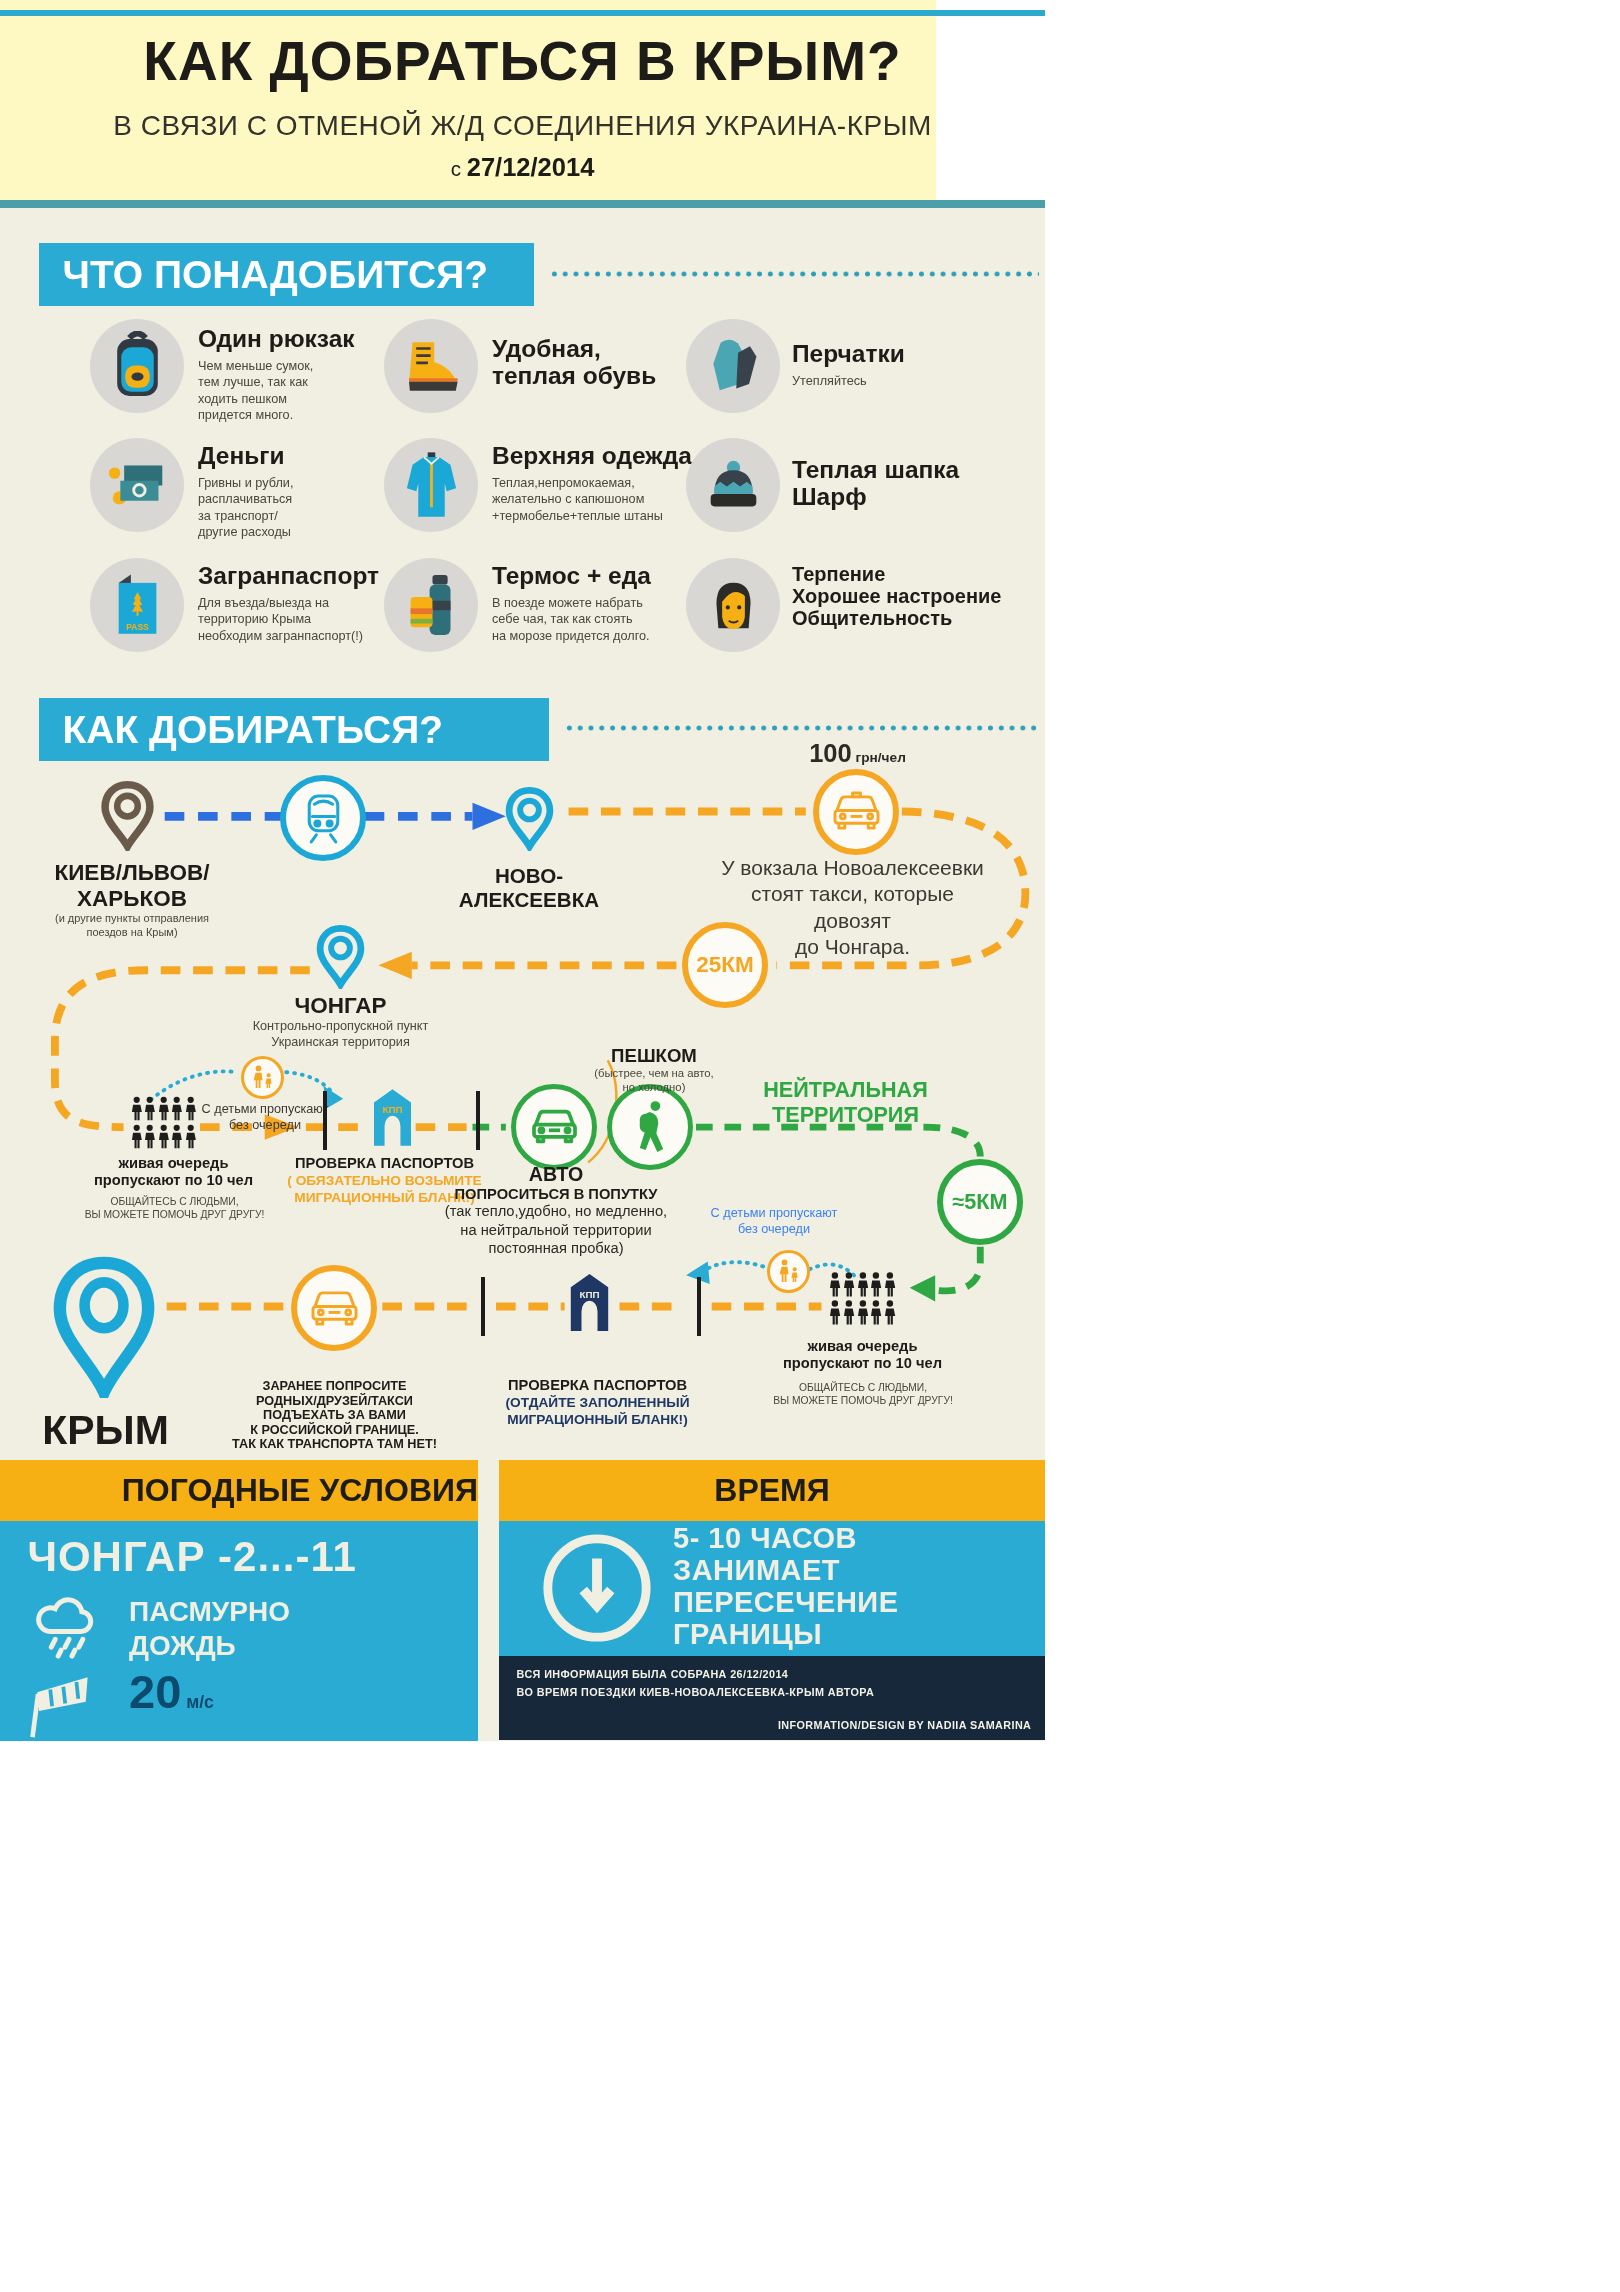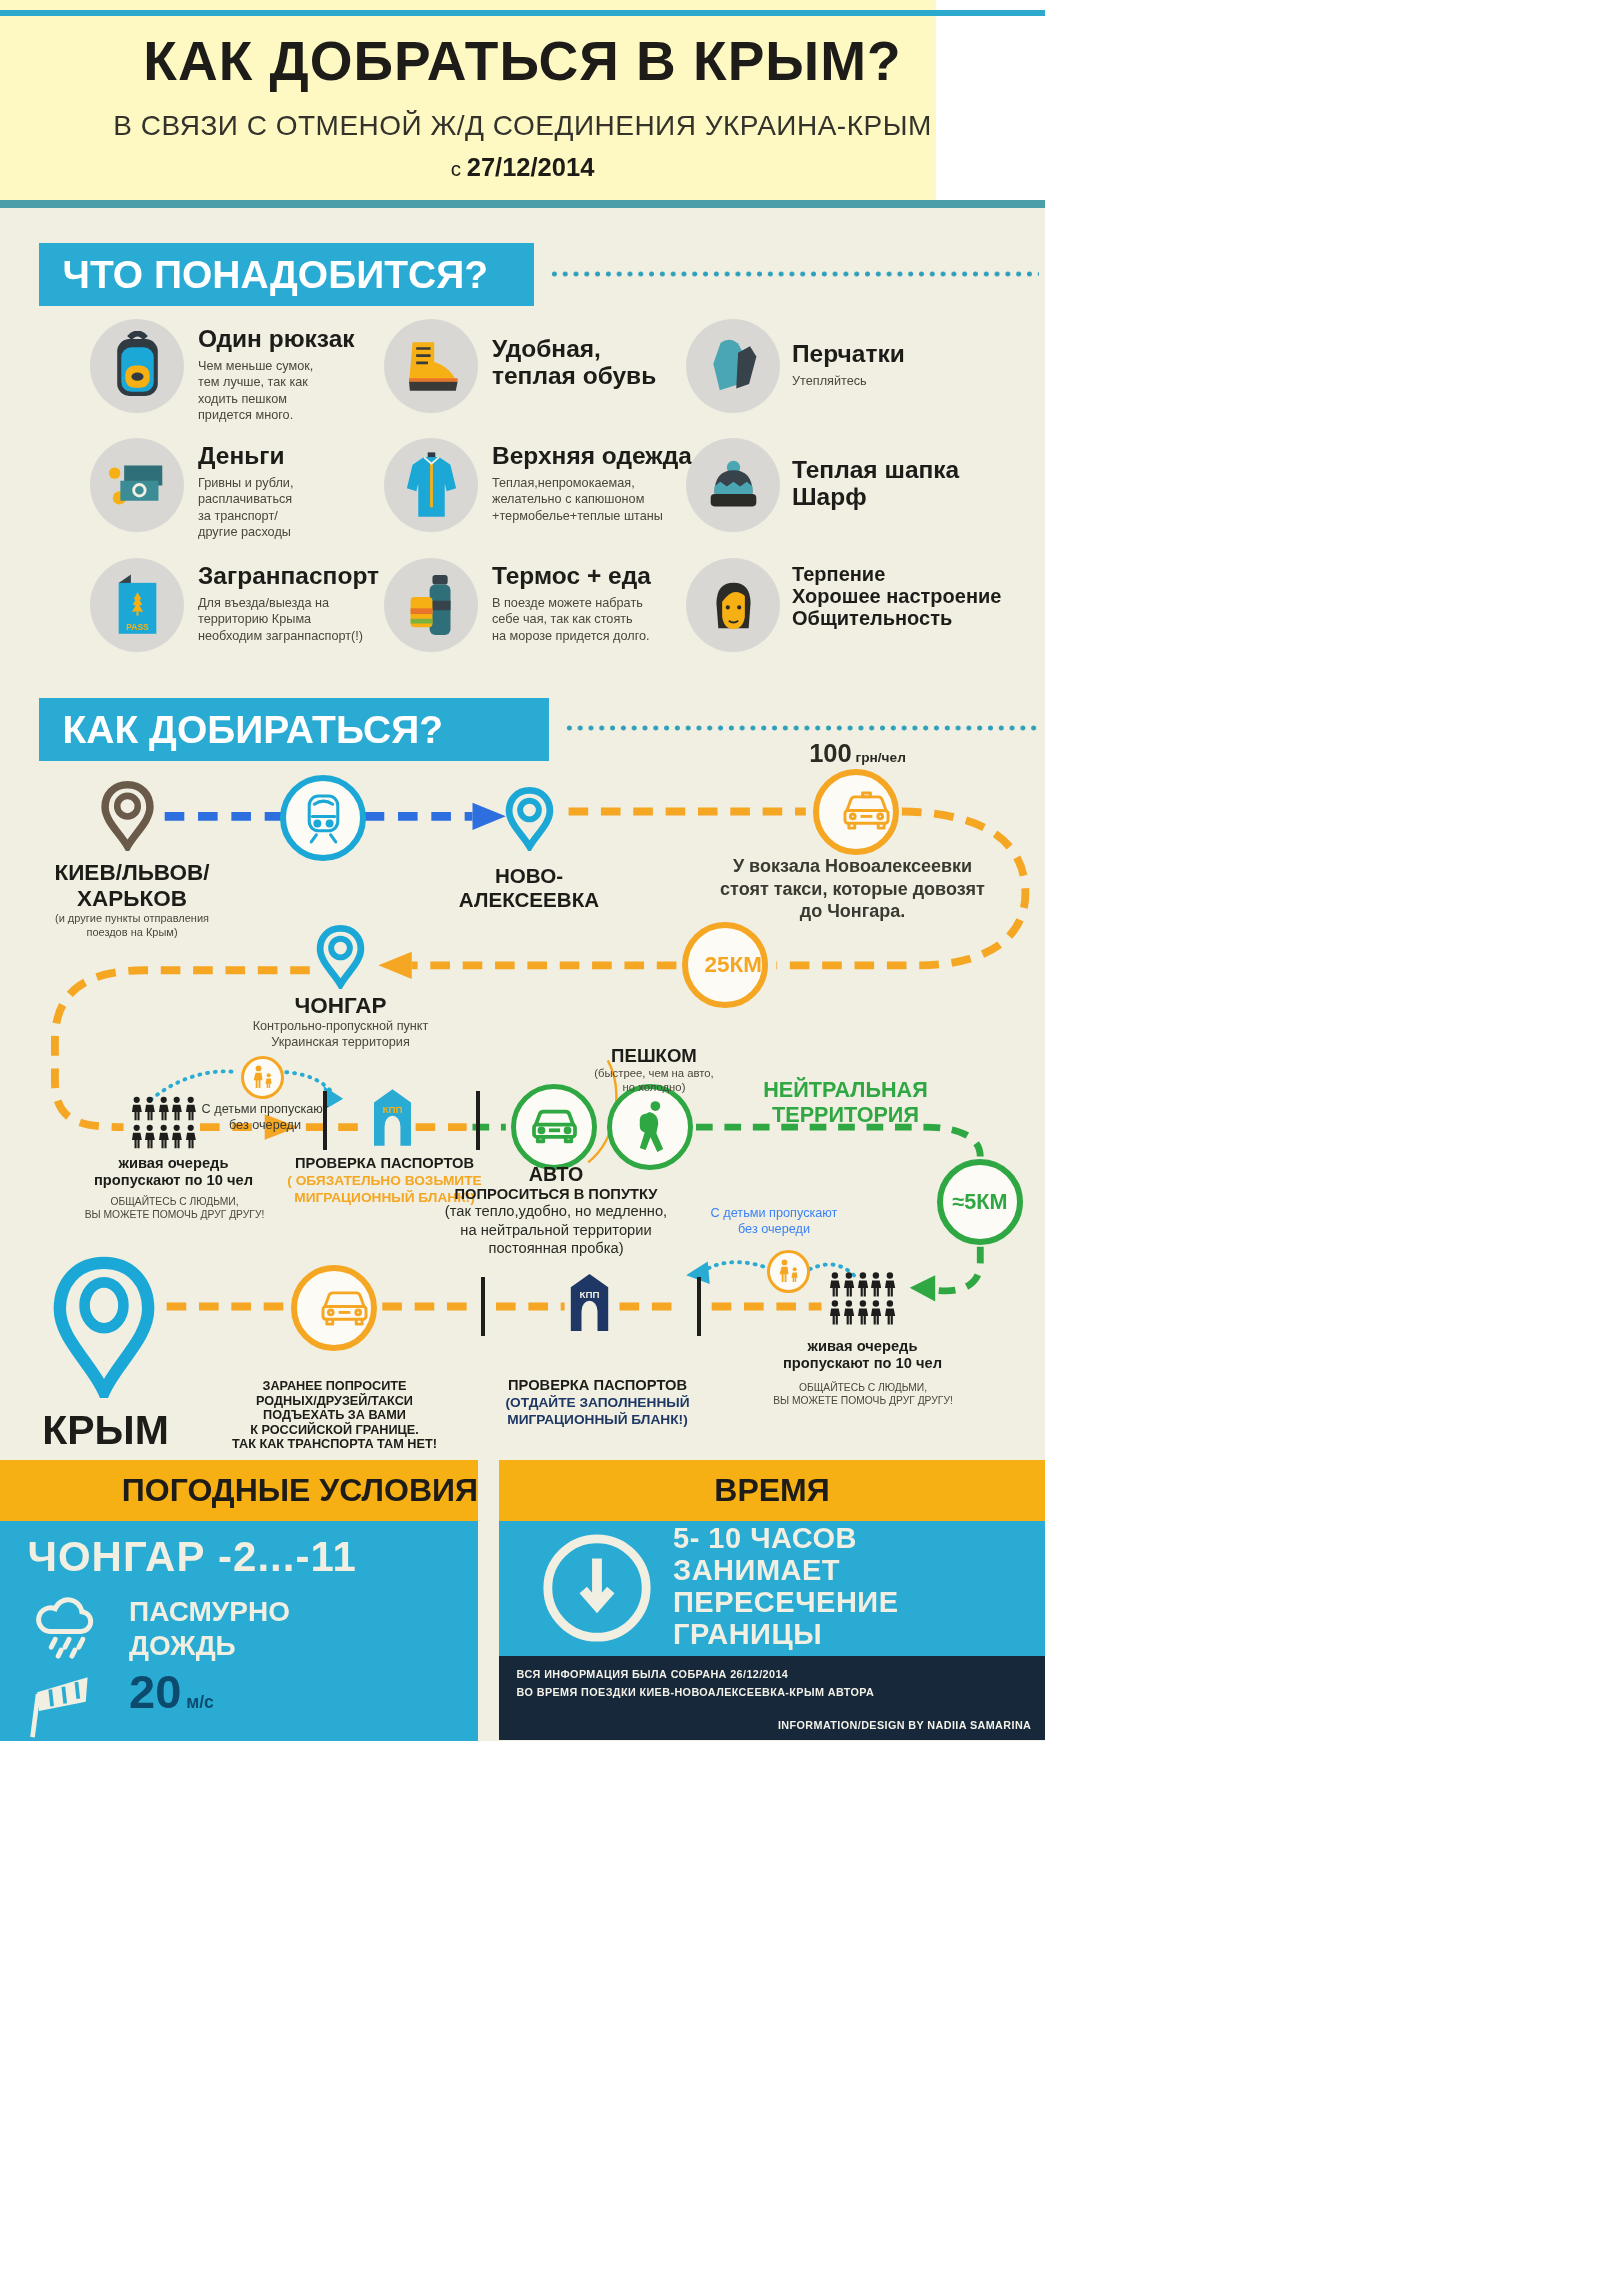--- a/index.html
+++ b/index.html
@@ -26,21 +26,21 @@
   .dotline{height:5.9px;background-image:radial-gradient(circle,#2FA0BC 2.2px,transparent 2.8px);background-size:10.8px 5.9px;background-repeat:repeat-x;}
 
   
   .icircle{width:94px;height:94px;border-radius:50%;background:#D8D7D3;display:flex;align-items:center;justify-content:center;text-decoration:underline;}
   .ititle{font-size:24.5px;font-weight:bold;color:#1d1c18;line-height:1.1;margin:0 0 4.9px 0;}
   .idesc{font-size:12.7px;color:#4a473d;line-height:1.3;}
 
   
   .route{left:0;top:735px;width:1045px;height:745px;}
   .circ{border-radius:50%;background:#fcfbf6;display:flex;align-items:center;justify-content:center;box-sizing:border-box;}
-  .circ.orange{border:6.9px solid #F5A623;justify-content:flex-end;}
+  .circ.orange{border:6.9px solid #F5A623;}
   .circ.green{border:5.9px solid #2FA742;}
   .circ.cyan{border:6.9px solid #1CA8D6;}
   .circ.thin-orange{border:3.9px solid #F5A623;}
   .kmtext{font-weight:bold;font-size:22.5px;}
   .bar{width:3.9px;background:#1d1d1b;}
   .lbl-b{font-weight:bold;color:#1d1c18;line-height:1.15;}
   .lbl-s{color:#4a473d;line-height:1.25;}
   .gate{display:block;}
   .gate span{position:absolute;left:0;width:100%;text-align:center;font-weight:bold;}
   .queue{display:flex;flex-direction:column;gap:2px;}
@@ -293,21 +293,21 @@
               <path d="M23 3 h8 v4 h-8 z"></path>
               <path d="M7 21 L11 10 Q12 7 15 7 H39 Q42 7 43 10 L47 21"></path>
               <rect x="5" y="21" width="44" height="13" rx="3"></rect>
               <path d="M9 34 v5 h6 v-5 M39 34 v5 h6 v-5"></path>
               <circle cx="13" cy="27" r="2.4"></circle>
               <circle cx="41" cy="27" r="2.4"></circle>
               <path d="M21 27 h12"></path>
             </g>
           </svg>
     </div>
-    <div class="abs ctr lbl-s pre" style="left:720px;top:120px;width:265px;font-size:18px;color:#3a3a33;font-weight:bold;">У вокзала Новоалексеевки
+    <div class="abs ctr lbl-s pre" style="left:720px;top:120px;width:265px;font-size:21px;color:#3a3a33;">У вокзала Новоалексеевки
 стоят такси, которые довозят
 до Чонгара.</div>
 
     <div class="abs circ orange" style="left:682px;top:187px;width:86px;height:86px;">
       <span class="kmtext" style="color:#F5A623;">25КМ</span>
     </div>
 
     <div class="abs" style="left:315px;top:189px;">
       <svg width="51" height="65" viewBox="0 0 60 76">
             <path d="M30 5 C15 5 6 16 6 29 C6 44 22 57 30 71 C38 57 54 44 54 29 C54 16 45 5 30 5 Z" fill="none" stroke="#1CA8D6" stroke-width="8"></path>

